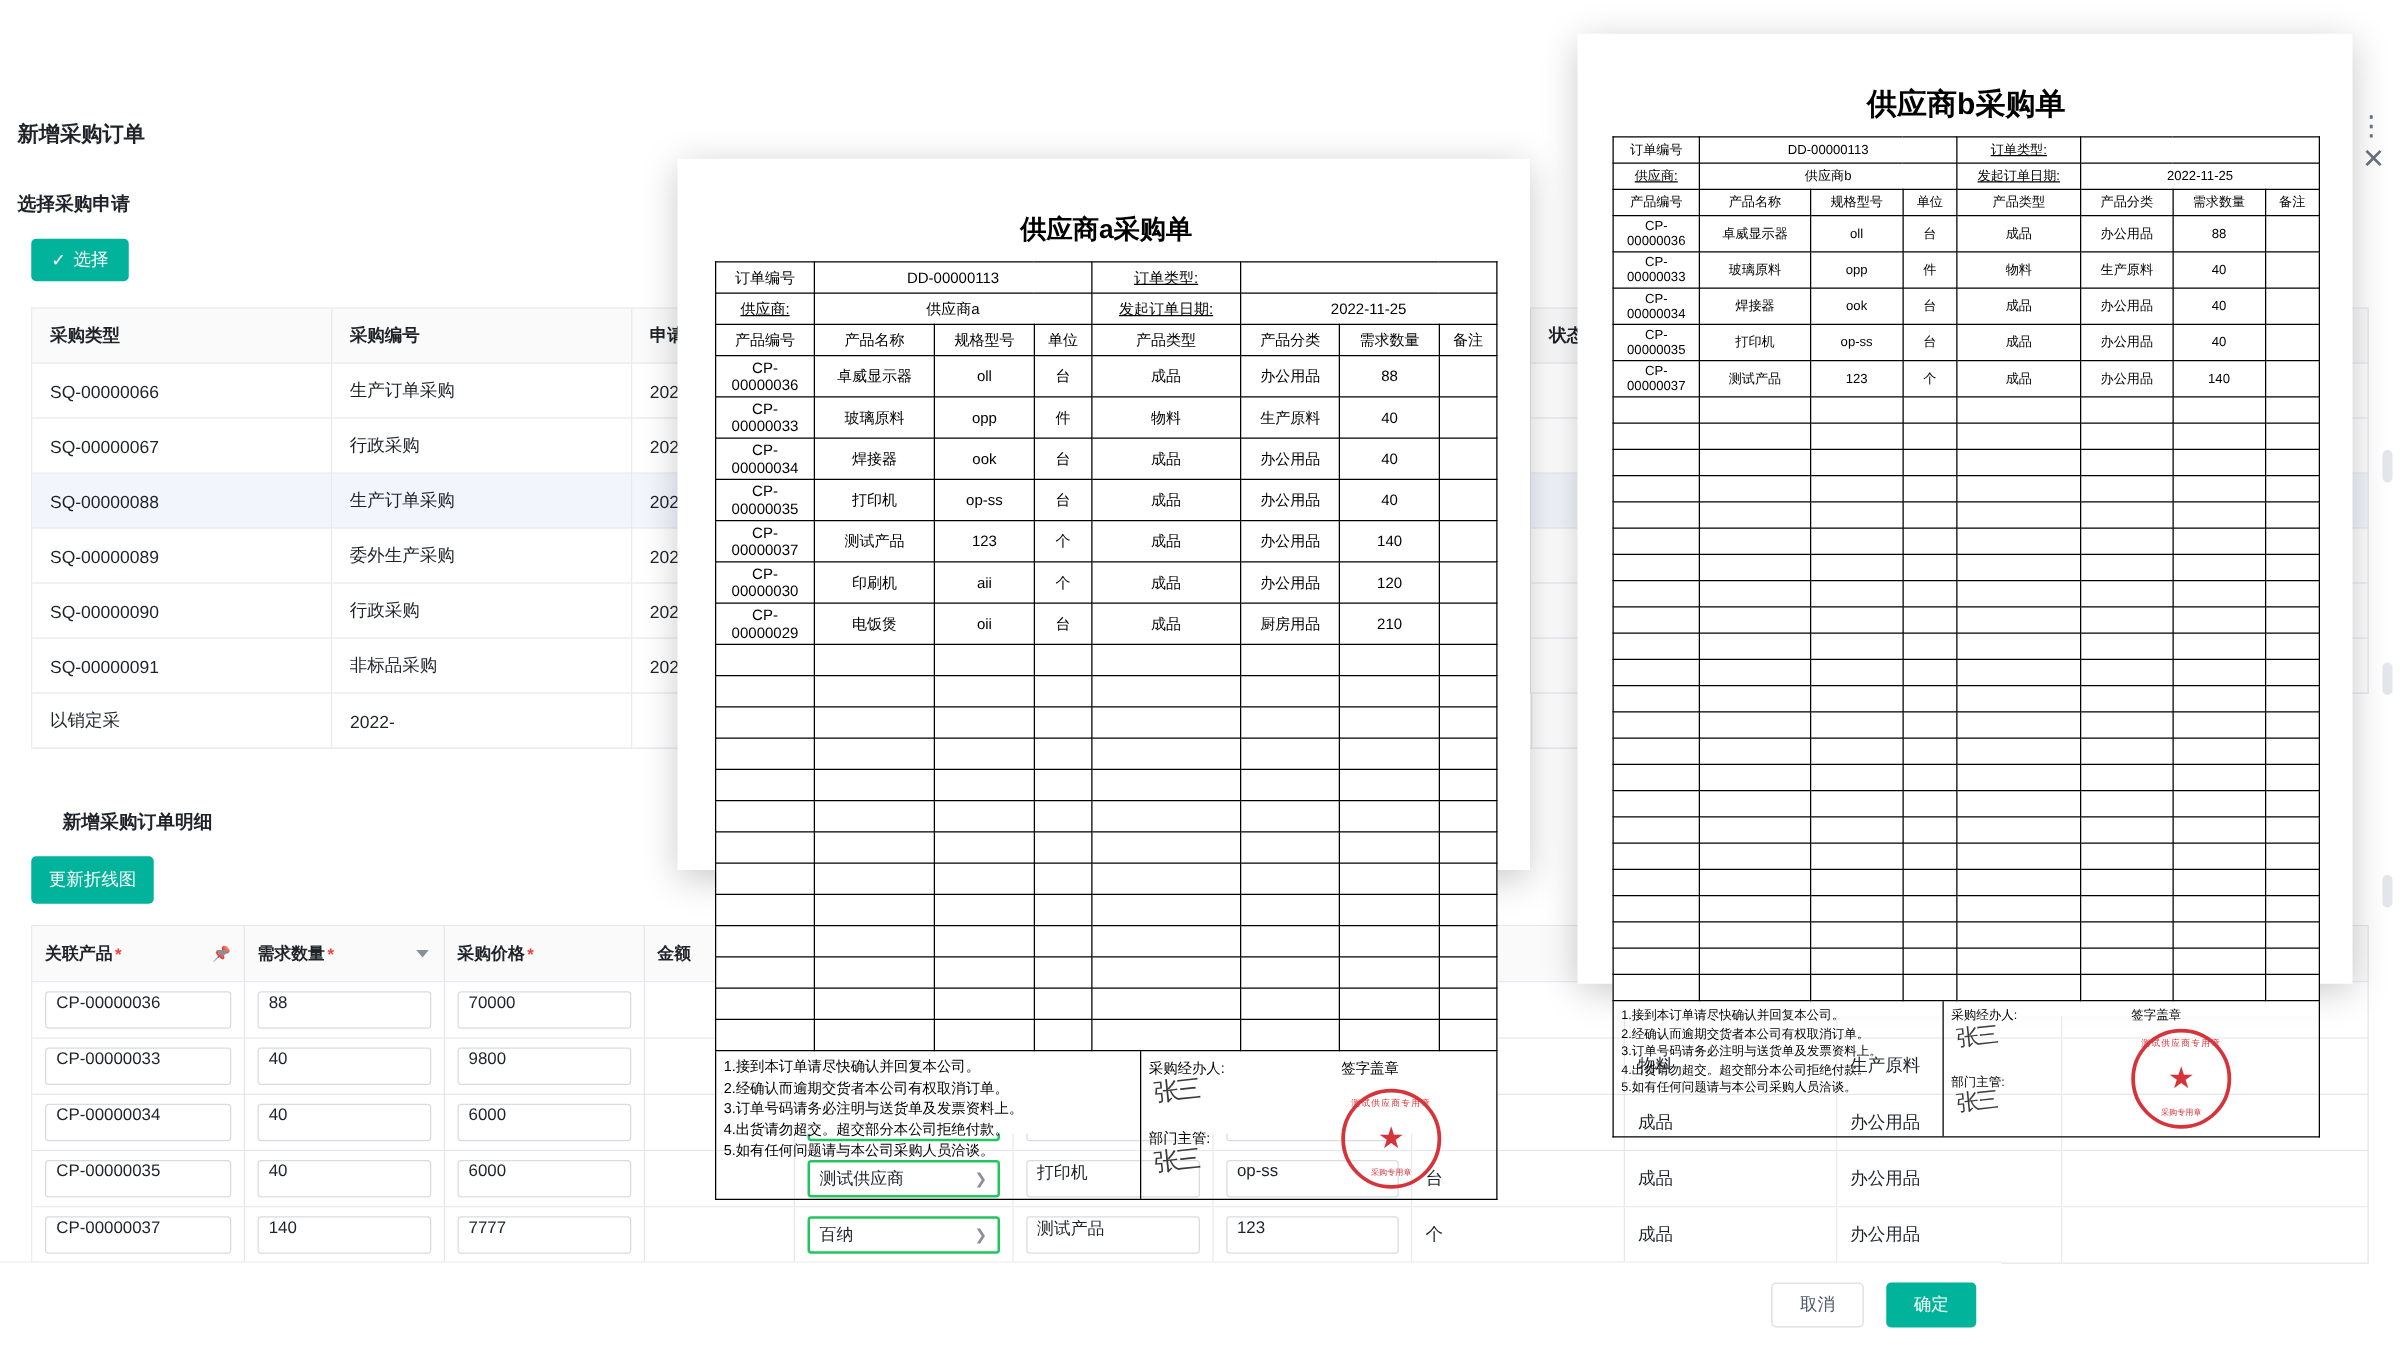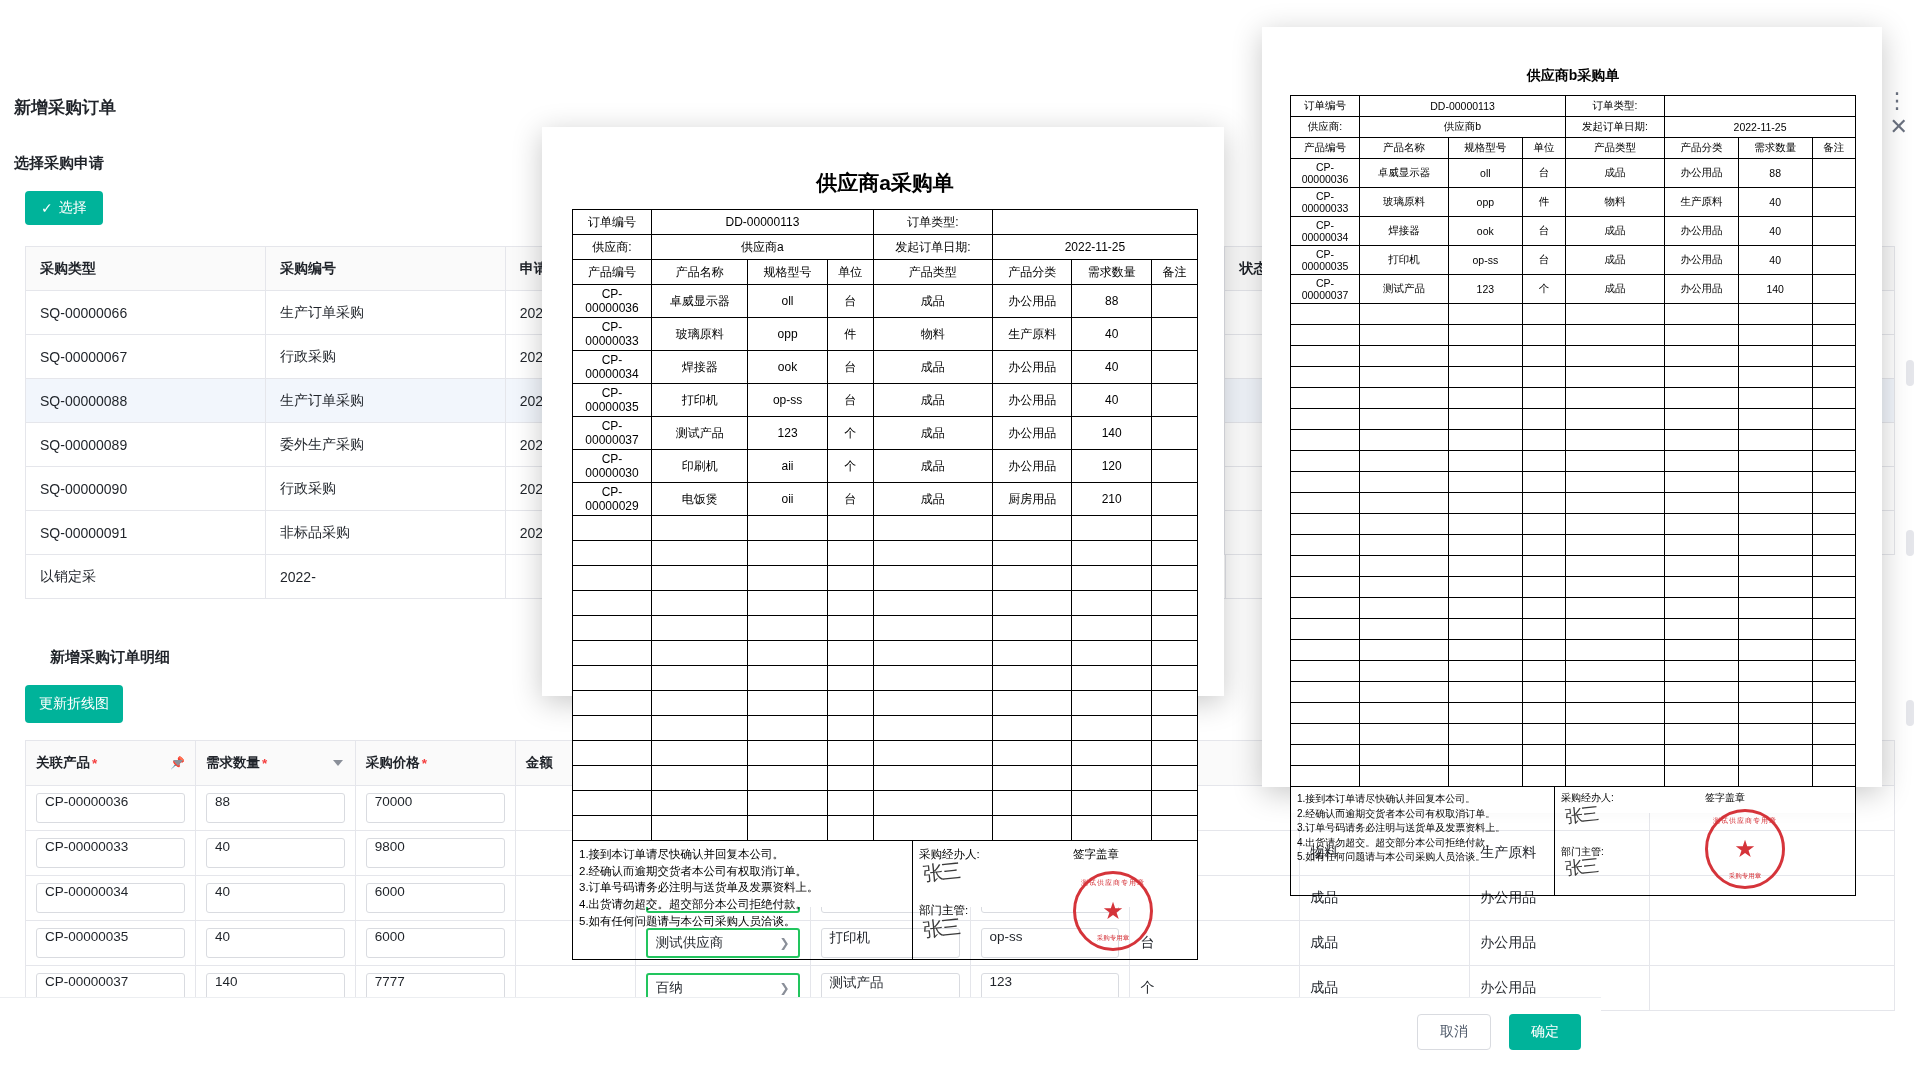--- a/index.html
+++ b/index.html
@@ -137,21 +137,21 @@
   .d10 { width: 180px; }
   .d11 { width: 245px; }
 
   
   .edge-mark {
     position: absolute; right: 6px;
     width: 8px; height: 26px; background: #e5e6eb; border-radius: 4px;
   }
 
   .footer-bar {
-    position: absolute; left: 0; bottom: 12px; width: 1601px; height: 70px;
+    position: absolute; left: 0; bottom: 0; width: 1601px; height: 70px;
     background: #fff; border-top: 1px solid #eceef1;
   }
   .btn-cancel {
     position: absolute; right: 110px; top: 16px;
     height: 36px; padding: 0 22px;
     background: #fff; border: 1px solid #d9dbe0; border-radius: 4px;
     font-size: 14px; color: #4e5969; cursor: pointer;
   }
   .btn-ok {
     position: absolute; right: 20px; top: 16px;
@@ -177,37 +177,37 @@
   .doc-a { left: 30px; top: 24px; width: 626px; height: 756px; }
   .doc-b { left: 28px; top: 26px; width: 566px; height: 760px; }
 
   .doc-title {
     text-align: center;
     font-weight: bold;
     color: #000;
     font-family: "Liberation Sans", sans-serif;
   }
   .doc-a .doc-title { font-size: 21px; padding: 18px 0 12px; }
-  .doc-b .doc-title { font-size: 14px; padding: 14px 0 10px; }
+  .doc-b .doc-title { font-size: 24px; padding: 14px 0 10px; }
 
   table.dtbl {
     border-collapse: collapse;
     width: 100%;
     color: #000;
   }
   table.dtbl td, table.dtbl th {
     border: 1px solid #000;
     padding: 2px 4px;
     text-align: center;
     font-weight: normal;
   }
   .doc-a table.dtbl td, .doc-a table.dtbl th { font-size: 12px; height: 20px; }
   .doc-b table.dtbl td, .doc-b table.dtbl th { font-size: 10.5px; height: 16px; }
   .doc-a .hdr-row td { font-size: 12.5px; }
-  .tleft { text-align: left; }
+  .tleft { text-align: left; text-decoration: underline; }
   .empty-row td { height: 21px; }
   .doc-b .empty-row td { height: 16px; }
 
   .notes {
     position: relative;
     border: 1px solid #000;
     border-top: none;
     display: flex;
     color: #000;
   }

